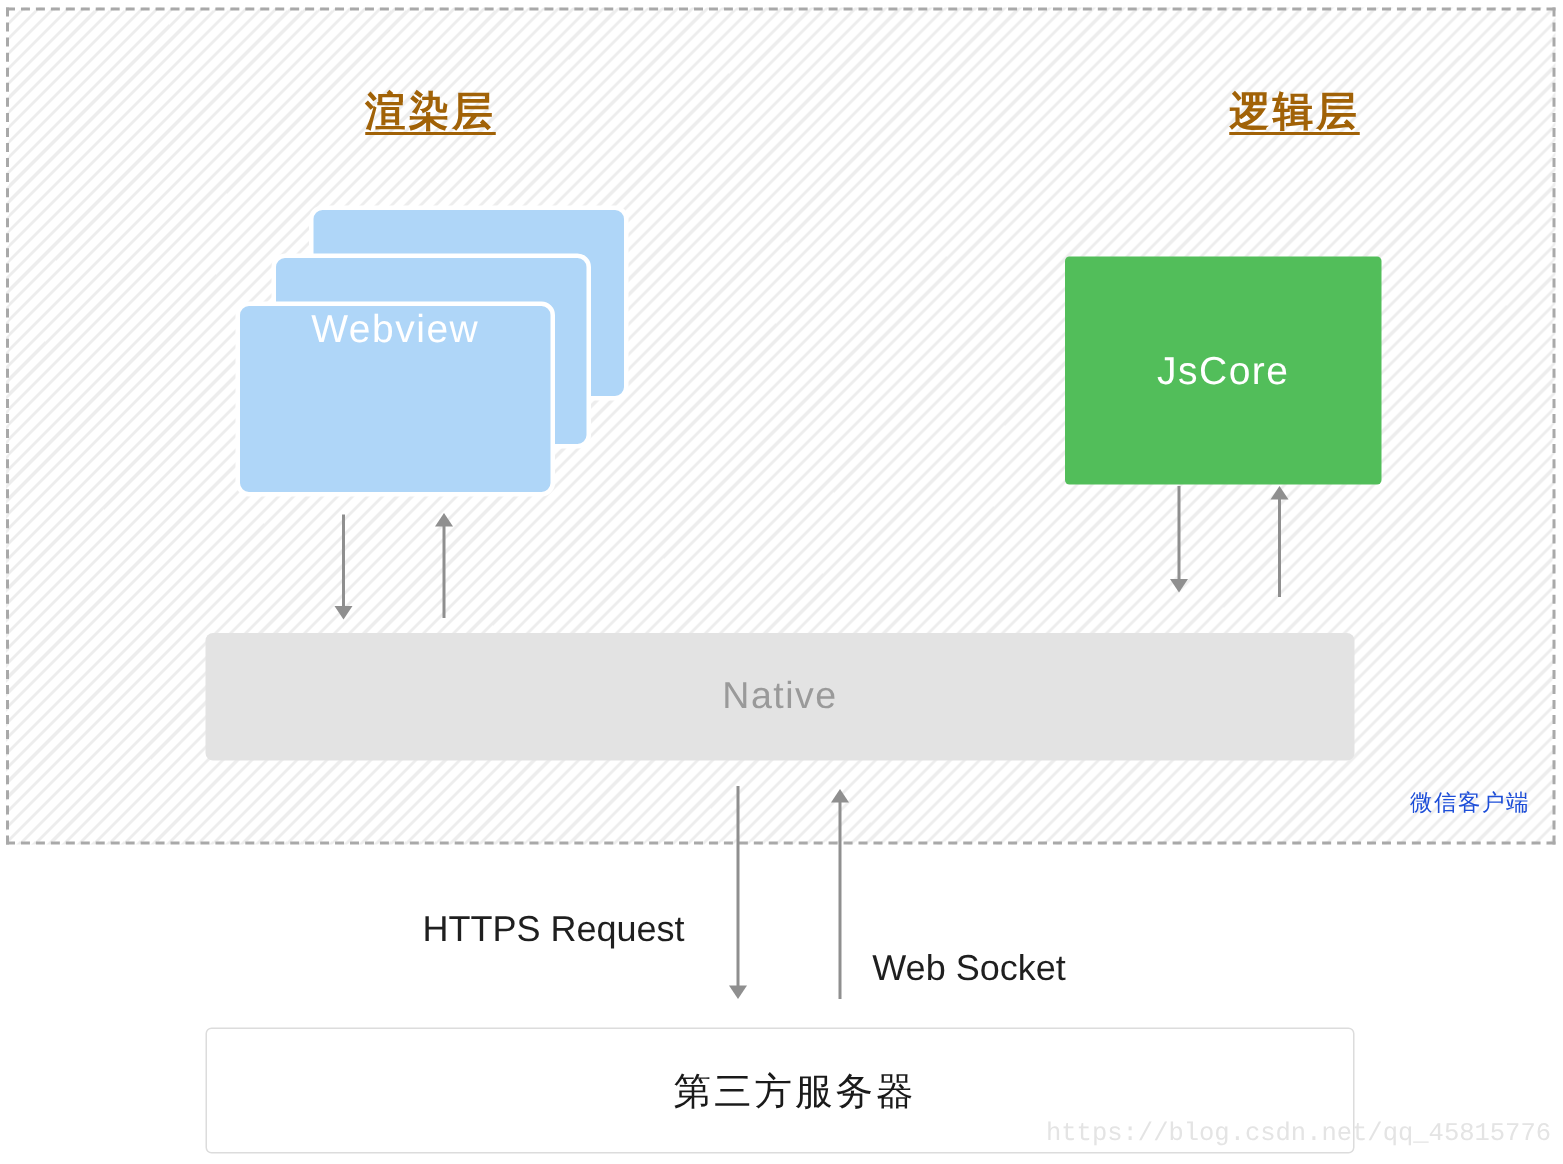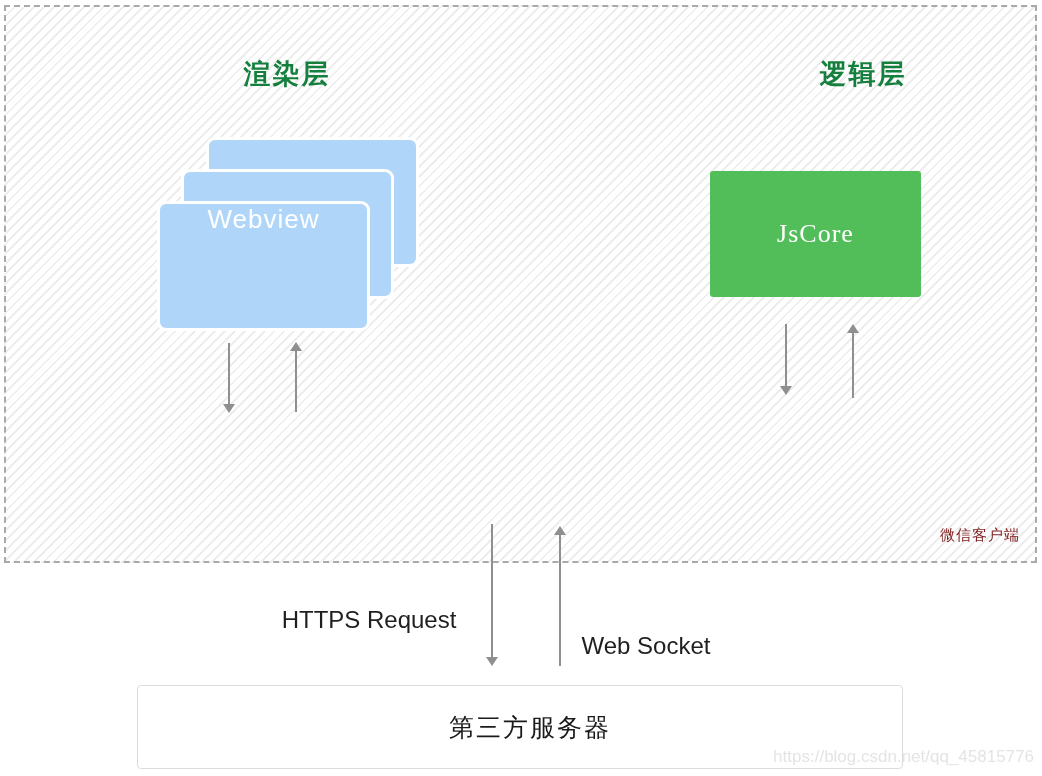--- a/index.html
+++ b/index.html
@@ -11,39 +11,39 @@
     position:absolute; left:4px; top:5px; width:1033px; height:558px;
     border:2px dashed var(--dash-border,#a9a9a9);
     background:repeating-linear-gradient(135deg,
       #ffffff 0px, #ffffff 5px,
       var(--hatch,#ededed) 5px, var(--hatch,#ededed) 7px);
     z-index:0;
   }
 
   .layer-title {
     position:absolute; transform:translateX(-50%);
-    font-size:27px; font-weight:bold; color:#15803d;
-    text-underline-offset:5px;
+    font-size:27px; font-weight:bold; color:#a16207;
+    text-decoration:underline; text-underline-offset:5px;
     text-decoration-thickness:2px; letter-spacing:2px;
     z-index:2; white-space:nowrap;
   }
 
   .card { position:absolute; border-radius:9px; z-index:2; }
   .wv {
     width:213px; height:130px;
     background:var(--webview-blue,#AFD6F8);
     border:3px solid #ffffff;
   }
   .wv-front { display:flex; align-items:flex-start; justify-content:center; }
   .box-label { color:#ffffff; font-size:26px; letter-spacing:1px; }
 
   .jscore {
-    position:absolute; left:710px; top:171px; width:211px; height:126px;
+    position:absolute; left:710px; top:171px; width:211px; height:152px;
     background:var(--jscore-green,#52BE5A); border-radius:3px;
-    display:flex; align-items:center; justify-content:center; z-index:2;font-family:Liberation Serif, serif;
+    display:flex; align-items:center; justify-content:center; z-index:2;
   }
 
   .native {
     position:absolute; left:137px; top:422px; width:766px; height:85px;
     background:var(--native-gray,#E3E3E3); border-radius:5px;
     display:flex; align-items:center; justify-content:center;
     font-size:25px; color:#9a9a9a; letter-spacing:1px; z-index:2;
   }
 
   .arrow { position:absolute; width:14px; z-index:5; }
@@ -67,27 +67,28 @@
 
   .server {
     position:absolute; left:137px; top:685px; width:766px; height:84px;
     background:#ffffff; border:1px solid #dcdcdc; border-radius:4px;
     display:flex; align-items:center; justify-content:center;
     font-size:25px; font-weight:500; color:#1a1a1a; letter-spacing:2px; z-index:1;padding-left:20px;
   }
 
   .client-tag {
     position:absolute; right:22px; top:526px;
-    font-size:15px; color:#7f1d1d; letter-spacing:1px; z-index:3;
+    font-size:15px; color:#1d4ed8; letter-spacing:1px; z-index:3;
   }
 
   .watermark {
     position:absolute; right:8px; top:747px;
     font-size:17px; color:var(--watermark-gray,#e4e4e4); z-index:10;
     white-space:nowrap;
+    font-family:Liberation Mono, monospace;
   }
 </style>
 </head>
 <body>
 
 <div id="stage">
 
   <div class="client-box"></div>
 
   <div class="layer-title" style="left:287px; top:56px;">渲染层</div>
@@ -114,20 +115,23 @@
 
   <div class="arrow down" style="left:779px; top:324px; height:71px;">
     <span class="shaft"></span>
     <span class="head"></span>
   </div>
   <div class="arrow up" style="left:846px; top:324px; height:74px;">
     <span class="shaft"></span>
     <span class="head"></span>
   </div>
 
+  <div class="native">
+    <span>Native</span>
+  </div>
 
   <div class="client-tag">微信客户端</div>
 
   <div class="arrow down" style="left:485px; top:524px; height:142px;">
     <span class="shaft"></span>
     <span class="head"></span>
   </div>
   <div class="arrow up" style="left:553px; top:526px; height:140px;">
     <span class="shaft"></span>
     <span class="head"></span>

